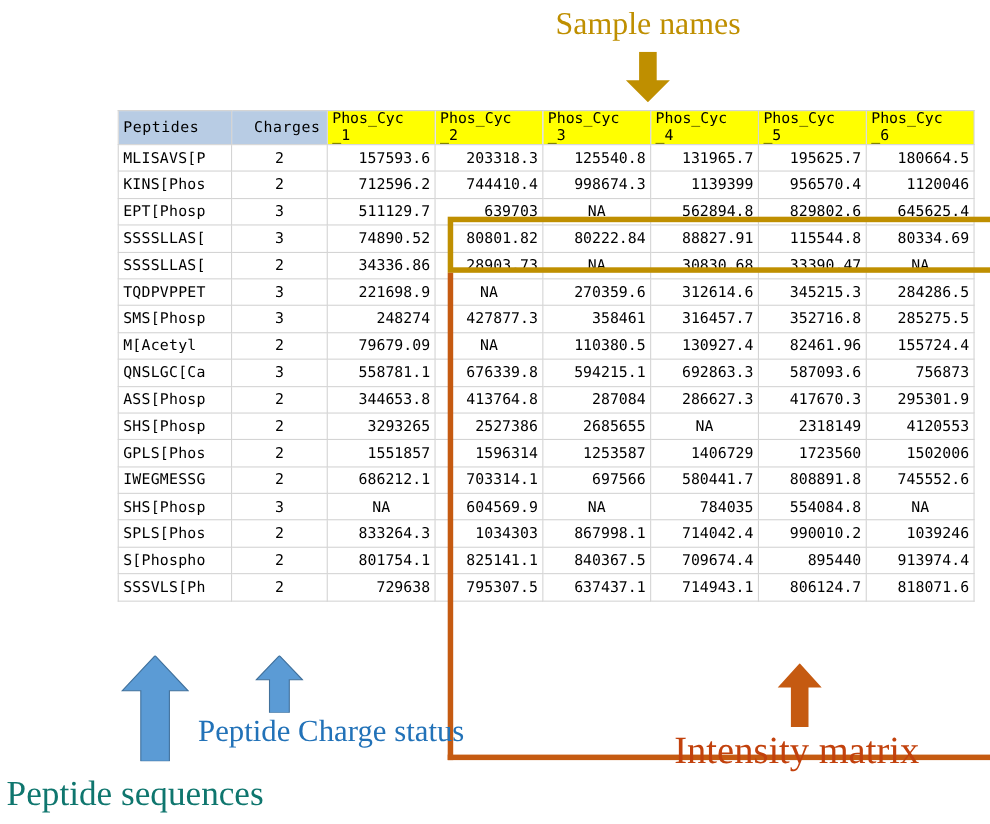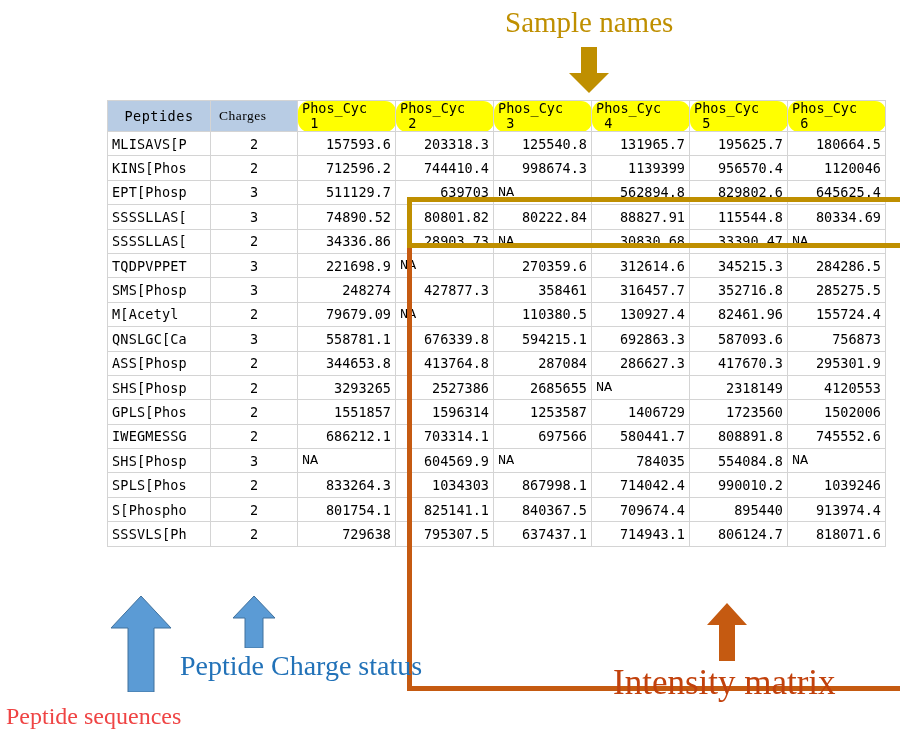--- a/index.html
+++ b/index.html
@@ -36,22 +36,22 @@
   }
   #label-peptide-charge {
     left: 180px;
     top: 650px;
     font-size: 28px;
     color: #2272b8;
   }
   #label-peptide-sequences {
     left: 6px;
     top: 703px;
-    font-size: 24px;
-    color: #ef4444;
+    font-size: 32px;
+    color: #0f766e;
   }
 
   
   .arrow { position: absolute; }
 
   #arrow-sample-names {
     left: 567px;
     top: 47px;
     width: 44px;
     height: 46px;
@@ -95,43 +95,42 @@
   table.grid td, table.grid th {
     border: 1px solid #d4d4d4;
     padding: 0 4px;
     height: 23.4px;
     overflow: hidden;
     white-space: nowrap;
     font-weight: normal;
   }
   th.hdr-blue {
     background: #b8cce4;
-    text-align: center;
+    text-align: left;
     font-size: 13.5px;
     letter-spacing: 0.5px;
   }
-  th.hdr-blue.c-charges { text-align: left; padding-left: 8px; font-family: Liberation Serif, serif; }
+  th.hdr-blue.c-charges { text-align: left; padding-left: 20px; }
   th.hdr-yellow {
     background: #ffff00;
     text-align: left;
     font-size: 13.5px;
     line-height: 15px;
     vertical-align: top;
     padding-top: 2px;
     white-space: normal;
     word-break: break-all;
-    border-radius: 11px;
   }
   td.c-pep {
     text-align: left;
     letter-spacing: 0.2px;
   }
   td.c-chg { text-align: center; }
   td.c-num { text-align: right; }
-  td.c-num.na { text-align: left; font-family: Liberation Mono, monospace; }
+  td.c-num.na { text-align: center; }
 
   
   col.w-pep  { width: 103px; }
   col.w-chg  { width: 87px; }
   col.w-val  { width: 98px; }
 
   
   #box-sample-names {
     position: absolute;
     left: 300px;

